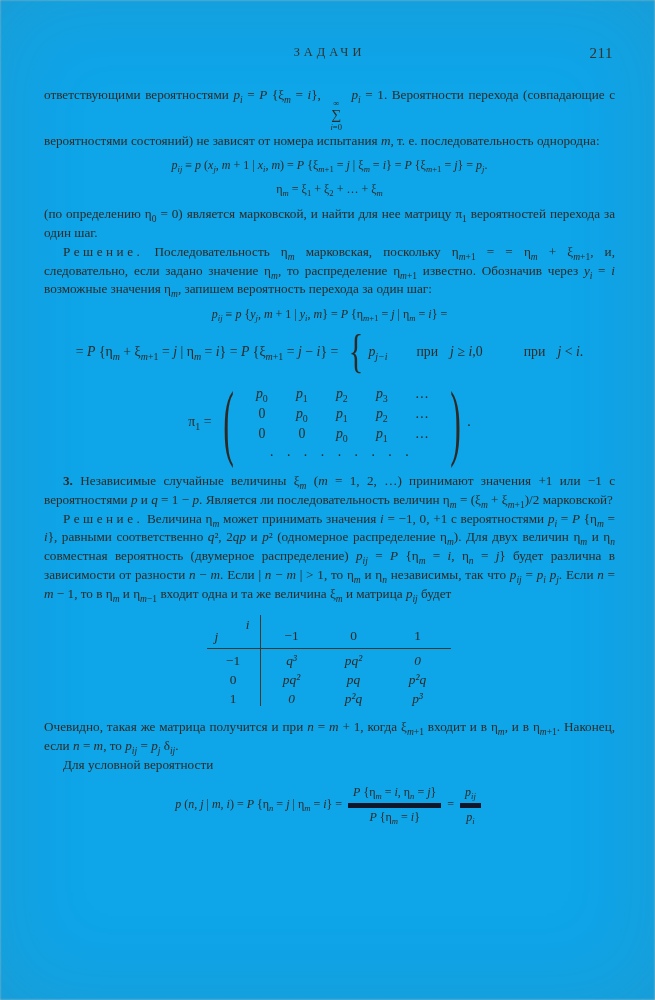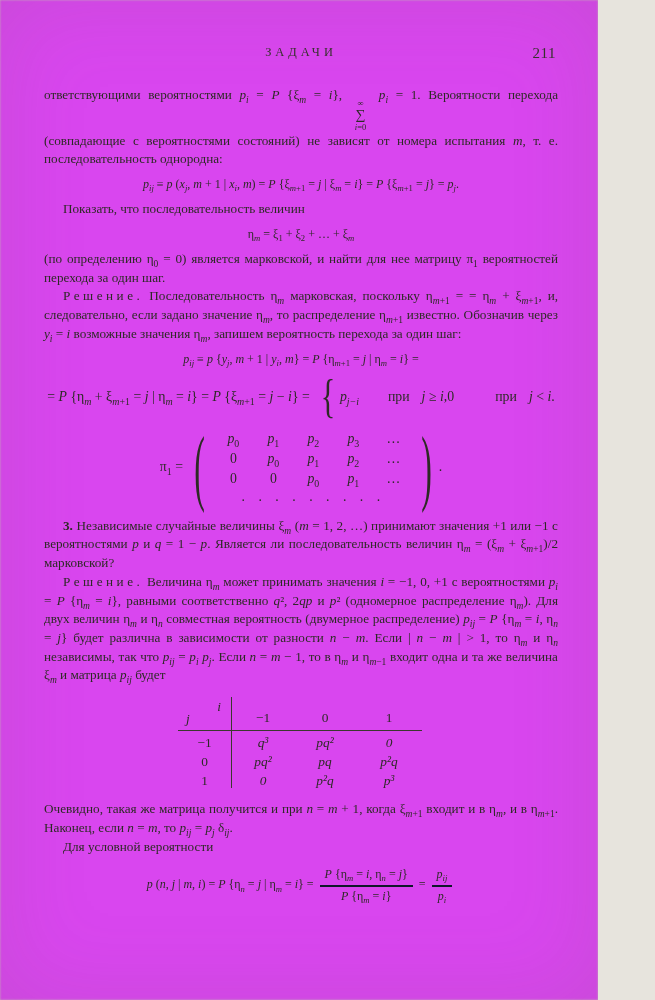--- a/index.html
+++ b/index.html
@@ -3,22 +3,22 @@
 <meta charset="utf-8">
 <style>
   * { box-sizing: border-box; }
   html, body { margin: 0; padding: 0; }
   body {
     width: 655px; height: 1000px;
     background: #e7e4dd;
     font-family: "Liberation Serif", "DejaVu Serif", serif;
   }
   .page {
-    width: 598px; height: 1000px;
-    background: #d946ef;
+    width: 655px; height: 1000px;
+    background: #0ea5e9;
     color: #2d2a25;
     padding: 44px 40px 8px 44px;
     overflow: hidden;
     box-shadow: inset 0 0 90px rgba(110,100,80,.15), inset 0 0 2px #cfcabe;
     font-size: 13.2px; line-height: 1.42;
   }
   .hdr { position: relative; text-align: center; font-size: 12.4px; letter-spacing: 4px; margin-bottom: 24px; color: #35322c; }
   .pageno { position: absolute; right: 2px; top: -1px; letter-spacing: .5px; font-size: 15px; }
   .para { margin: 0; text-align: justify; }
   .ind { text-indent: 19px; }
@@ -45,21 +45,21 @@
   .pt-grid { display: grid; grid-template-columns: 54px 62px 62px 66px; }
   .c-br { border-right: 1px solid #3b382f; }
   .c-bb { border-bottom: 1px solid #3b382f; }
   .pt-corner { position: relative; height: 34px; }
   .ci { position: absolute; top: 0; right: 10px; font-style: italic; }
   .cj { position: absolute; bottom: 2px; left: 8px; font-style: italic; }
   .pt-h { display: flex; align-items: flex-end; justify-content: center; padding-bottom: 3px; }
   .pt-l { display: flex; align-items: center; justify-content: center; height: 19px; padding-top: 3px; }
   .pt-c { display: flex; align-items: center; justify-content: center; height: 19px; padding-top: 3px; font-style: italic; }
   .frac { display: inline-block; vertical-align: middle; text-align: center; margin: 0 3px; }
-  .frac .num { display: block; border-bottom: 2px solid #0f172a; padding: 0 5px 2px; }
+  .frac .num { display: block; border-bottom: 5px solid #0f172a; padding: 0 5px 2px; }
   .frac .den { display: block; padding-top: 1px; }
   .f-last { margin: 10px 0 0; }
 </style>
 </head>
 <body>
 
 <div class="page">
 
   <div class="hdr">
     <span>ЗАДАЧИ</span>
@@ -67,21 +67,20 @@
   </div>
 
   <p class="para">ответствующими вероятностями <i>p<sub>i</sub></i> = <i>P</i> {ξ<sub><i>m</i></sub> = <i>i</i>}, <span class="sum">
         <span class="st">∞</span>
         <span class="ss">∑</span>
         <span class="sb"><i>i</i>=0</span>
       </span> <i>p<sub>i</sub></i> = 1. Вероятности перехода (совпадающие с вероятностями состояний) не зависят от номера испытания <i>m</i>, т. е. последовательность однородна:</p>
 
   <div class="formula"><i>p<sub>ij</sub></i> ≡ <i>p</i> (<i>x<sub>j</sub></i>, <i>m</i> + 1 | <i>x<sub>i</sub></i>, <i>m</i>) = <i>P</i> {ξ<sub><i>m</i>+1</sub> = <i>j</i> | ξ<sub><i>m</i></sub> = <i>i</i>} = <i>P</i> {ξ<sub><i>m</i>+1</sub> = <i>j</i>} = <i>p<sub>j</sub></i>.</div>
 
-  <p class="para ind">Показать, что последовательность величин</p>
 
   <div class="formula">η<sub><i>m</i></sub> = ξ<sub>1</sub> + ξ<sub>2</sub> + … + ξ<sub><i>m</i></sub></div>
 
   <p class="para">(по определению η<sub>0</sub> = 0) является марковской, и найти для нее матрицу π<sub>1</sub> вероятностей перехода за один шаг.</p>
 
   <p class="para ind"><span class="sp">Решение.</span> Последовательность η<sub><i>m</i></sub> марковская, поскольку η<sub><i>m</i>+1</sub> = = η<sub><i>m</i></sub> + ξ<sub><i>m</i>+1</sub>, и, следовательно, если задано значение η<sub><i>m</i></sub>, то распределение η<sub><i>m</i>+1</sub> известно. Обозначив через <i>y<sub>i</sub></i> = <i>i</i> возможные значения η<sub><i>m</i></sub>, запишем вероятность перехода за один шаг:</p>
 
   <div class="formula"><i>p<sub>ij</sub></i> ≡ <i>p</i> {<i>y<sub>j</sub></i>, <i>m</i> + 1 | <i>y<sub>i</sub></i>, <i>m</i>} = <i>P</i> {η<sub><i>m</i>+1</sub> = <i>j</i> | η<sub><i>m</i></sub> = <i>i</i>} =</div>
 
   <div class="case-line">

